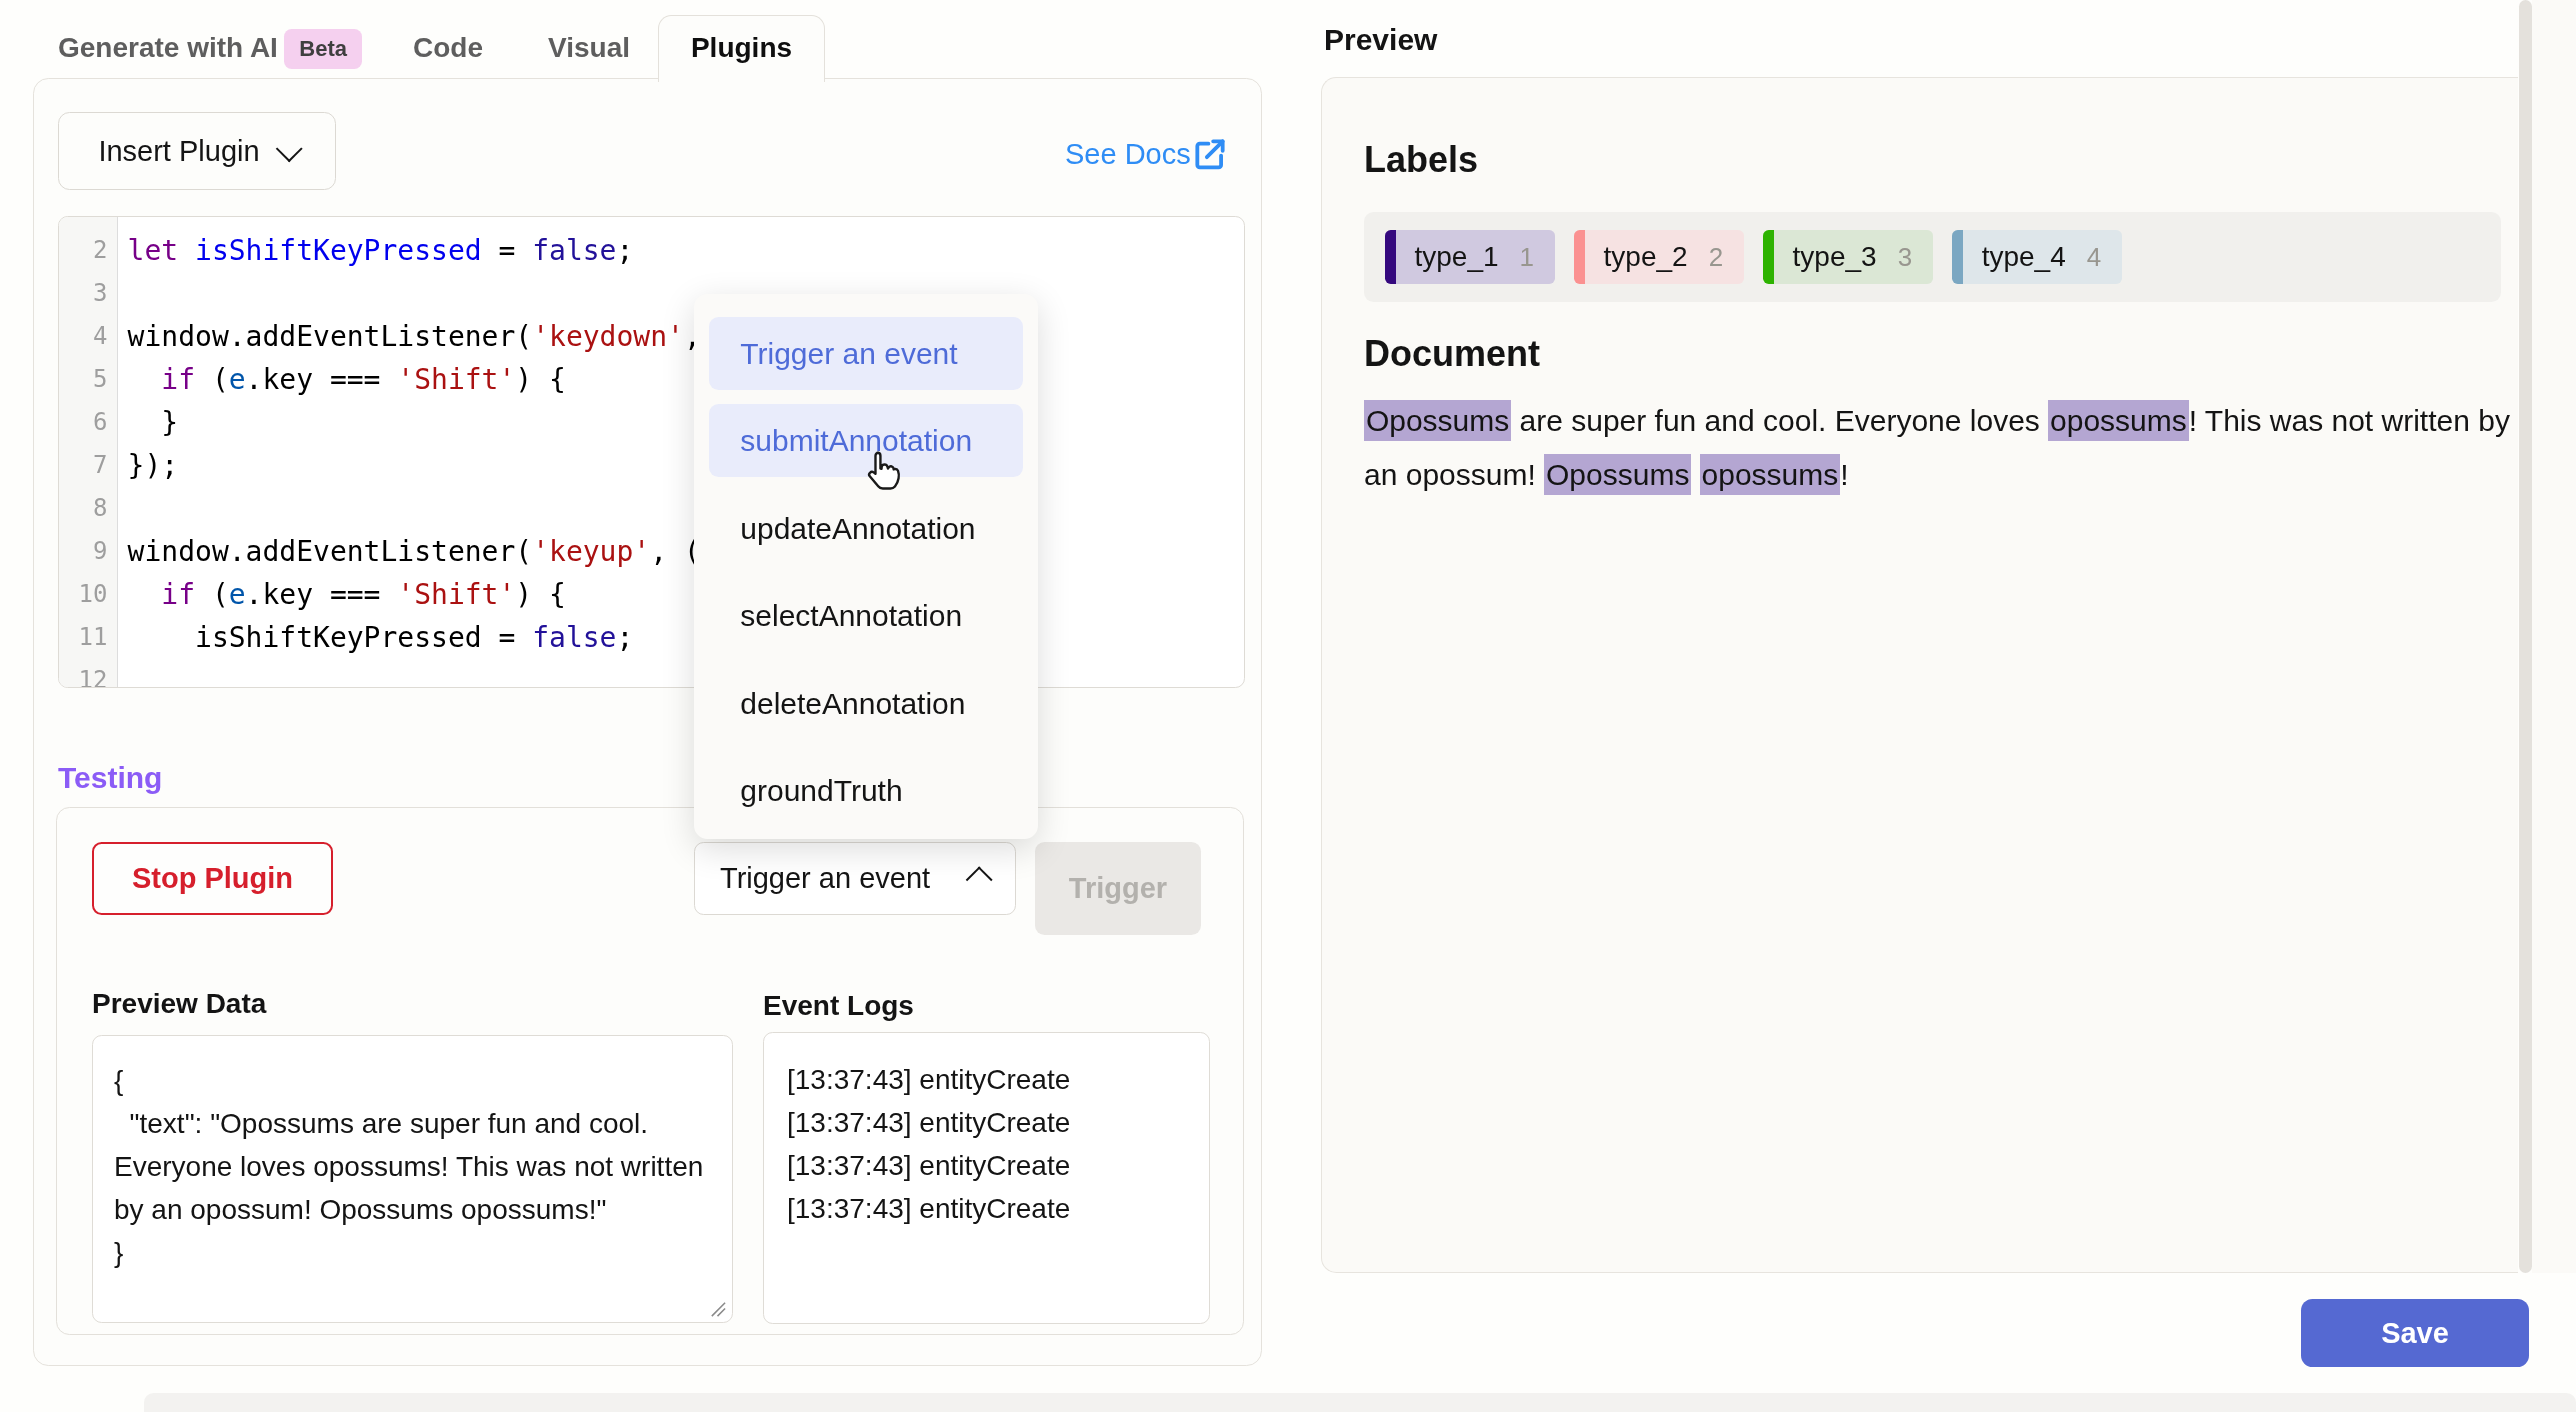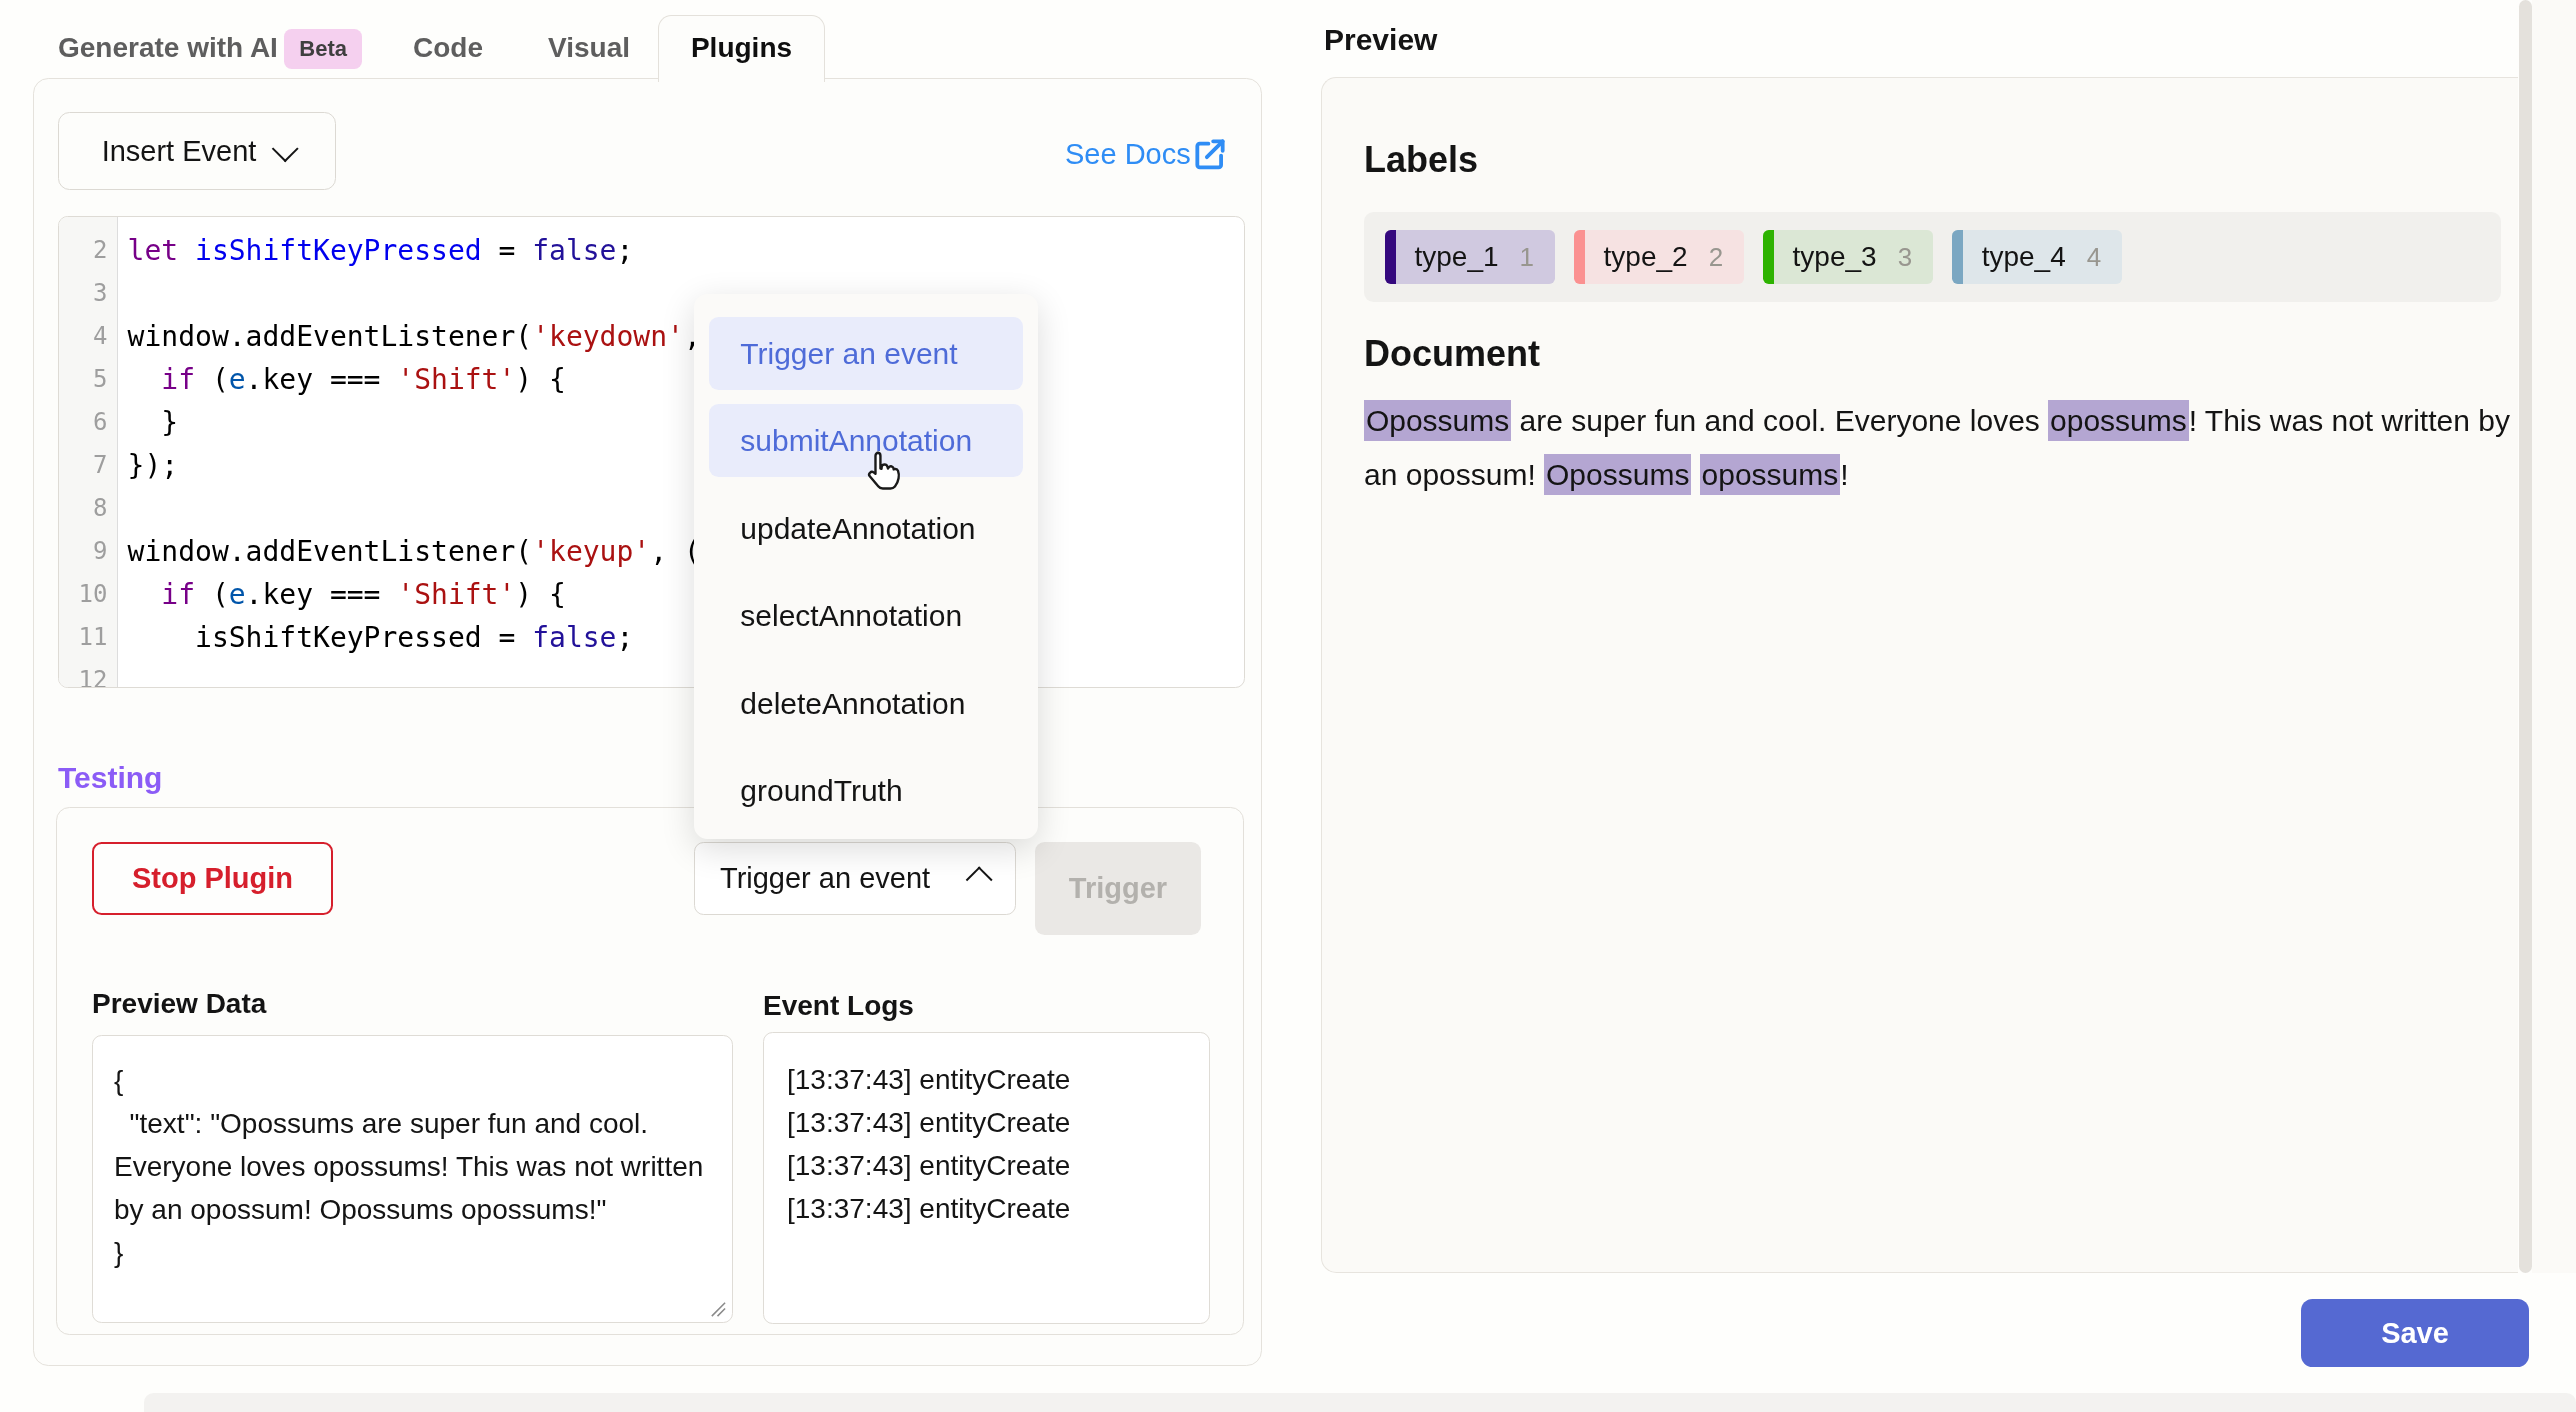--- a/index.html
+++ b/index.html
@@ -81,21 +81,21 @@
 
   <div class="tab-label tab-genai">Generate with AI</div>
   <div class="beta-chip">Beta</div>
   <div class="tab-label tab-code">Code</div>
   <div class="tab-label tab-visual">Visual</div>
   <div class="tab-plugins">Plugins</div>
 
   <div class="left-card"></div>
 
   <div class="insert-btn">
-    <span>Insert Event</span>
+    <span>Insert Plugin</span>
     <span class="chev"></span>
   </div>
 
   <div class="see-docs">
     <span>See Docs</span>
     <svg width="38" height="38" viewBox="0 0 24 24" fill="none" stroke="#2f8df5" stroke-width="2.4" stroke-linecap="round" stroke-linejoin="round">
       <path d="M19 13v6a1.5 1.5 0 0 1-1.5 1.5h-12A1.5 1.5 0 0 1 4 19V7a1.5 1.5 0 0 1 1.5-1.5H11"></path>
       <path d="M14 4h6v6"></path>
       <path d="M10 14 20 4"></path>
     </svg>

